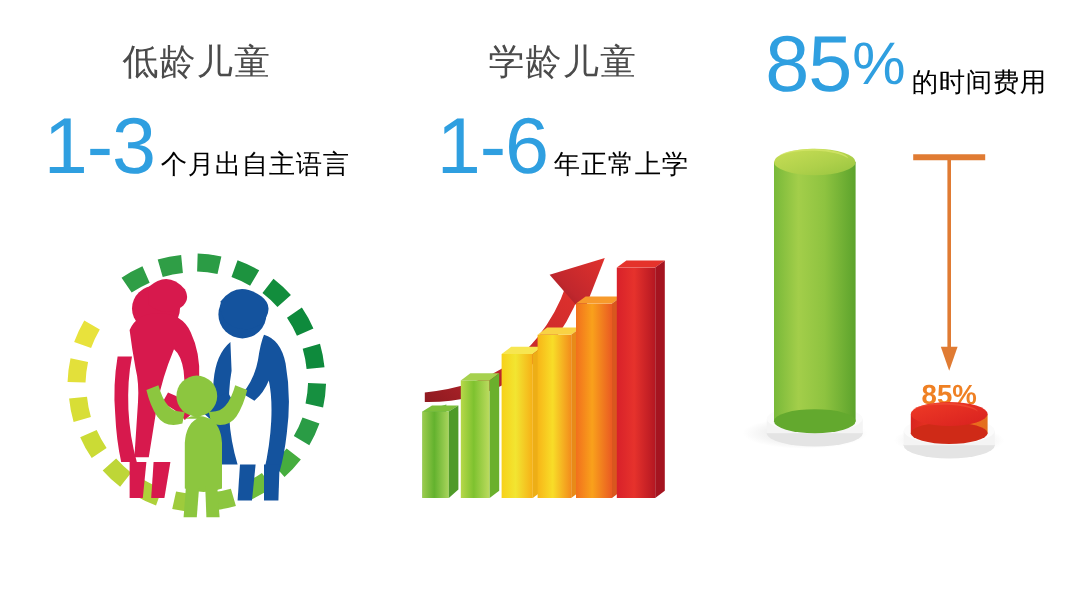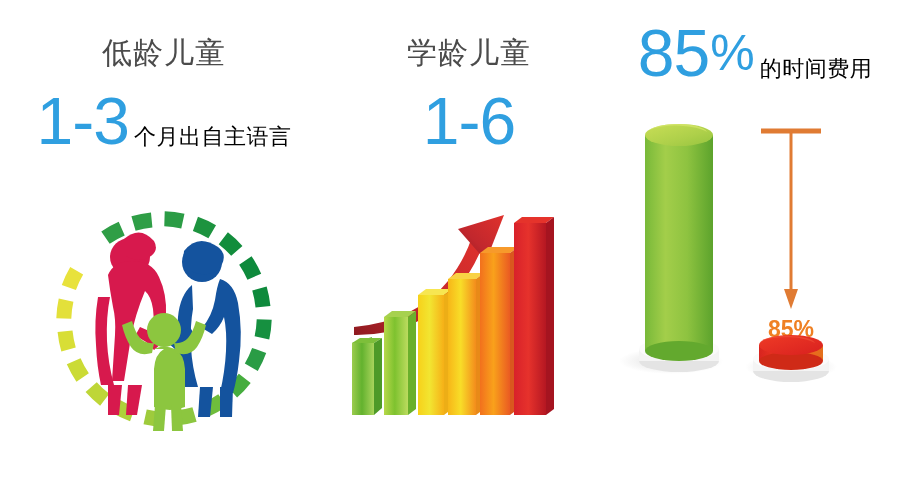--- a/index.html
+++ b/index.html
@@ -173,20 +173,21 @@
             </g>
           </g>
         </svg>
       </div>
     </div>
 
     <div class="col col-2">
       <div class="col-title">学龄儿童</div>
       <div class="stat-row">
         <span class="stat-big">1-6</span>
+        <span class="stat-unit">年正常上学</span>
       </div>
       <div class="art">
         <svg width="270" height="290" viewBox="0 0 270 290">
           <defs>
             <linearGradient id="g1" x1="0" y1="0" x2="1" y2="0">
               <stop offset="0" stop-color="#9ccc4e"></stop>
                 <stop offset="0.45" stop-color="#63b22e"></stop>
                 <stop offset="1" stop-color="#a9d45c"></stop>
             </linearGradient>
             <linearGradient id="g2" x1="0" y1="0" x2="1" y2="0">

